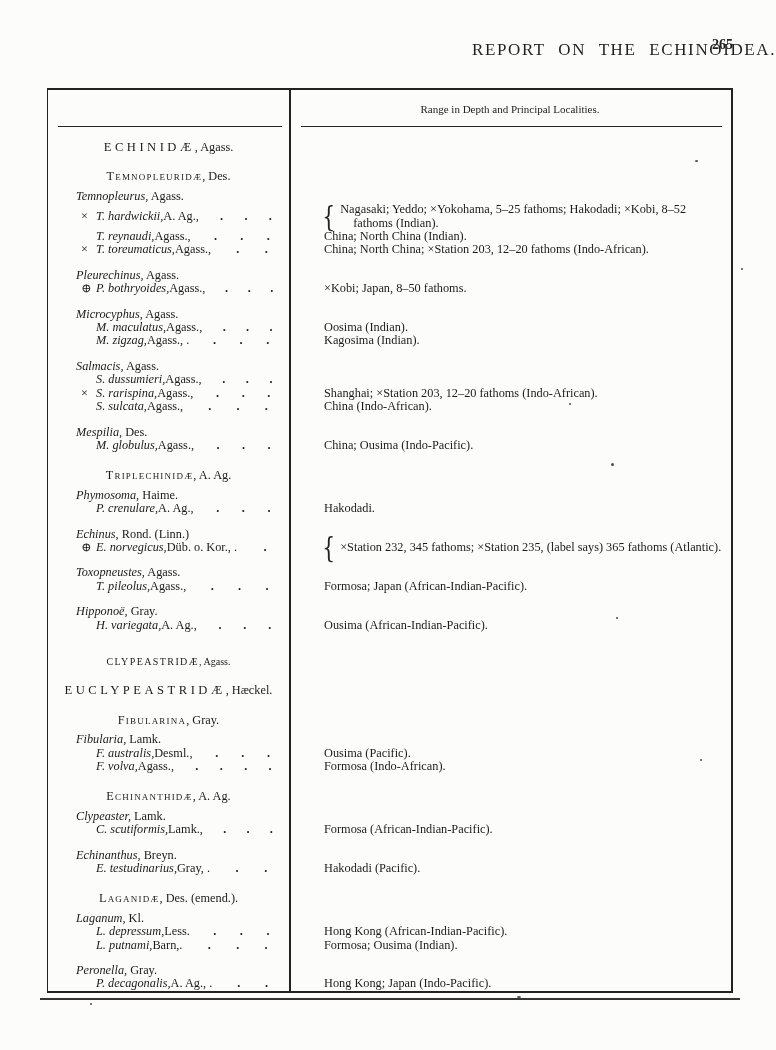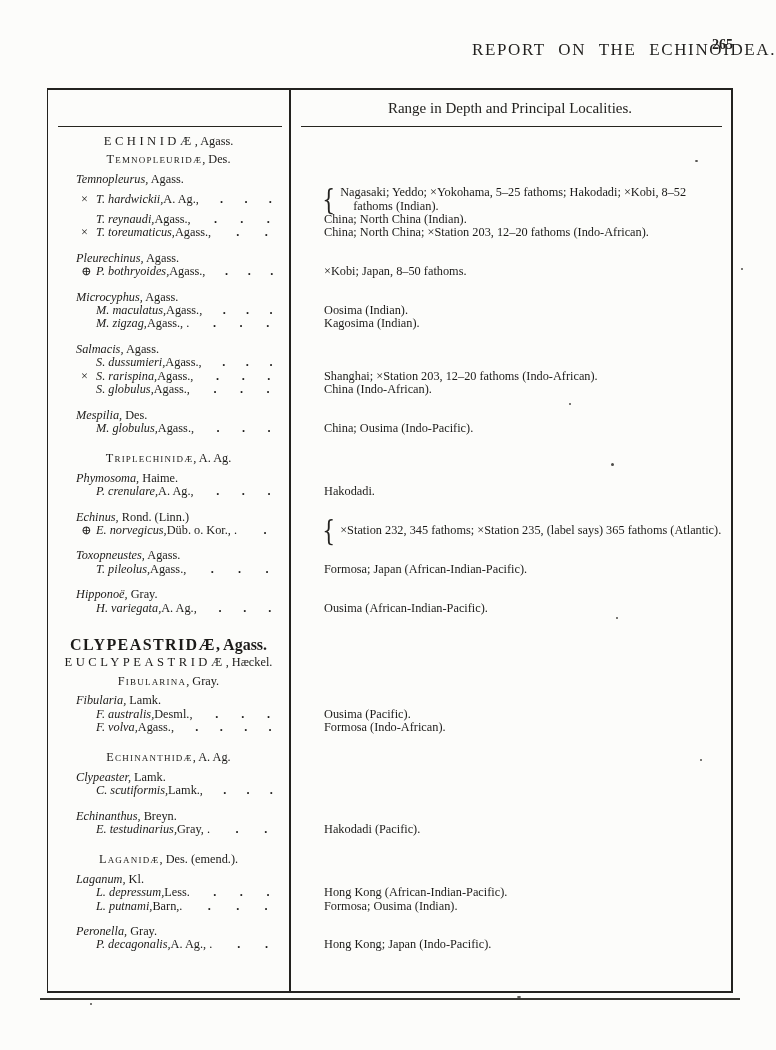--- a/index.html
+++ b/index.html
@@ -20,31 +20,31 @@
   .taxa-table{
     position:absolute;left:47px;top:88px;width:686px;height:905px;
     border-top:2.2px solid #23221f;border-bottom:2.6px solid #23221f;
     border-left:1.6px solid #23221f;border-right:2px solid #23221f;
     box-sizing:border-box;
   }
   .vline{position:absolute;left:241px;top:0;bottom:0;width:1.6px;background:#23221f;}
   .thead{position:relative;height:37px;display:flex;}
   .th-left{width:241px;position:relative;}
   .th-right{flex:1;position:relative;display:flex;align-items:center;justify-content:center;
-    font-size:15px;color:#23221f;}
+    font-size:11px;color:#23221f;}
   .th-left::after{content:"";position:absolute;left:10px;right:7px;bottom:0;height:1.5px;background:#26251f;}
   .th-right::after{content:"";position:absolute;left:12px;right:9px;bottom:0;height:1.5px;background:#26251f;}
   .tbody{position:relative;padding-top:6px;font-size:12.3px;line-height:13.4px;}
   
   .heading{width:241px;text-align:center;margin-top:17px;white-space:nowrap;}
-  .tbody > .heading:first-child{margin-top:2px;}
-  .heading + .heading{margin-top:5px;}
+  .tbody > .heading:first-child{margin-top:8px;}
+  .heading + .heading{margin-top:16px;}
   .heading .h-name{font-variant:small-caps;letter-spacing:1.2px;}
   .heading.spaced .h-name{font-variant:small-caps;letter-spacing:3.5px;font-size:12.6px;}
-  .heading.lg{margin-top:23px;font-size:16px;font-weight:bold;}
+  .heading.lg{margin-top:23px;font-size:10px;}
   .heading.lg .h-name{font-variant:normal;letter-spacing:1.4px;}
   .heading + .genus-group{margin-top:6px;}
   .genus-group{margin-top:12px;margin-left:20px;}
   .genus-line{width:241px;padding-left:8px;box-sizing:border-box;white-space:nowrap;}
   .taxon{font-style:italic;}
   .sp-row{display:flex;align-items:center;}
   .sp-left{width:241px;flex:none;box-sizing:border-box;padding-left:28px;padding-right:16px;
     display:flex;align-items:baseline;white-space:nowrap;}
   .sp-marker{display:inline-block;width:15px;margin-left:-15px;flex:none;font-style:normal;}
   .dots{flex:1;display:flex;justify-content:space-evenly;align-items:baseline;}
@@ -199,21 +199,21 @@
                 <i>.</i>
               </span>
             </div>
             <div class="sp-right">
               <span class="loc-text">Shanghai; ×Station 203, 12–20 fathoms (Indo-African).</span>
             </div>
           </div>
           <div class="sp-row">
             <div class="sp-left">
               <span class="sp-marker"></span>
-              <span class="taxon">S. globulus,</span>
+              <span class="taxon">S. sulcata,</span>
               <span> Agass.,</span>
               <span class="dots">
                 <i>.</i>
                 <i>.</i>
                 <i>.</i>
               </span>
             </div>
             <div class="sp-right">
               <span class="loc-text">China (Indo-African).</span>
             </div>
@@ -352,20 +352,23 @@
           <div class="sp-row">
             <div class="sp-left">
               <span class="sp-marker"></span>
               <span class="taxon">C. scutiformis,</span>
               <span> Lamk.,</span>
               <span class="dots">
                 <i>.</i>
                 <i>.</i>
                 <i>.</i>
               </span>
+            </div>
+            <div class="sp-right">
+              <span class="loc-text">Formosa (African-Indian-Pacific).</span>
             </div>
           </div>
         </div>
         <div class="genus-group">
           <div class="genus-line"><span class="taxon">Echinanthus,</span><span> Breyn.</span></div>
           <div class="sp-row">
             <div class="sp-left">
               <span class="sp-marker"></span>
               <span class="taxon">E. testudinarius,</span>
               <span> Gray, .</span>

